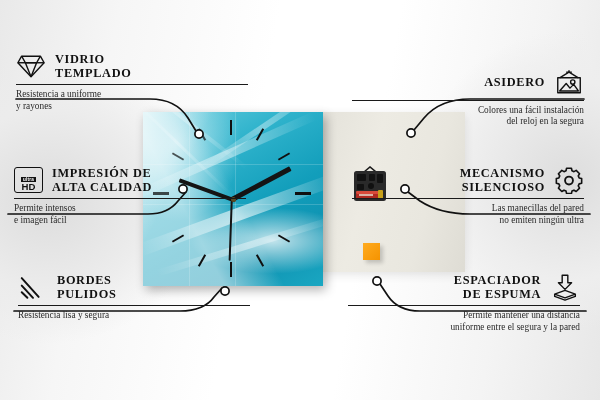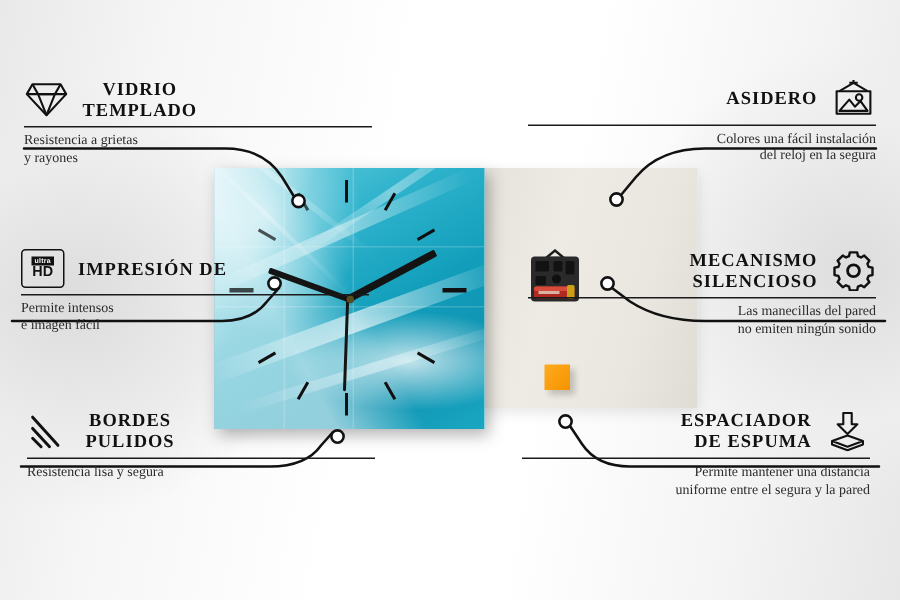--- a/index.html
+++ b/index.html
@@ -23,36 +23,36 @@
   .feat{position:absolute;width:232px;}
   .feat .head{display:flex;align-items:center;gap:9px;}
   .feat.left .head{justify-content:flex-start;}
   .feat.right .head{justify-content:flex-end;}
   .ttl{
     font-family:"Liberation Serif", serif;
     font-weight:700;letter-spacing:.055em;
     font-size:12.3px;line-height:14.2px;color:#111;
     text-transform:uppercase;
   }
-  .feat.left .ttl{text-align:center;}
+  .feat.left .ttl{text-align:left;}
   .feat.right .ttl{text-align:right;}
   .rule{height:0;border-top:1.6px solid #1a1a1a;margin:4px 0 4px 0;}
   .desc{
     font-family:"Liberation Serif", serif;
     font-size:9.3px;line-height:11.4px;color:#2a2a2a;
   }
   .feat.left .desc{text-align:left;}
   .feat.right .desc{text-align:right;}
 
   .ico{width:30px;height:27px;flex:0 0 30px;display:block;}
 
   
   .hdbox{
     width:27px;height:24px;border:1.7px solid #111;border-radius:3px;
-    display:flex;flex-direction:column;align-items:center;justify-content:center;
+    display:flex;flex-direction:column;align-items:center;justify-content:flex-end;
     flex:0 0 27px;
   }
   .hdbox .u{font-family:"Liberation Sans",sans-serif;font-size:4.6px;font-weight:700;
     background:#111;color:#fff;line-height:5.6px;padding:0 2px;letter-spacing:.04em;}
   .hdbox .h{font-family:"Liberation Sans",sans-serif;font-size:9.6px;font-weight:700;
     line-height:10px;color:#111;letter-spacing:.01em;}
 
   
   #prod{position:absolute;left:143px;top:112px;width:180px;height:174px;}
   #wall{
@@ -179,33 +179,34 @@
           <path d="M10 10 L22 10"></path>
         </g>
       </svg>
       <div class="ttl">
         <span>VIDRIO</span><br>
         <span>TEMPLADO</span>
       </div>
     </div>
     <div class="rule"></div>
     <div class="desc">
-      <span>Resistencia a grietas</span><br>
+      <span>Resistencia a uniforme</span><br>
       <span>y rayones</span>
     </div>
   </div>
 
   <div class="feat left" style="left:14px;top:166px;">
     <div class="head">
       <div class="hdbox">
         <span class="u">ultra</span>
         <span class="h">HD</span>
       </div>
       <div class="ttl">
         <span>IMPRESIÓN DE</span><br>
+        <span>ALTA CALIDAD</span>
       </div>
     </div>
     <div class="rule"></div>
     <div class="desc">
       <span>Permite intensos</span><br>
       <span>e imagen fácil</span>
     </div>
   </div>
 
   <div class="feat left" style="left:18px;top:273px;">
@@ -221,21 +222,21 @@
         <span>BORDES</span><br>
         <span>PULIDOS</span>
       </div>
     </div>
     <div class="rule"></div>
     <div class="desc">
       <span>Resistencia lisa y segura</span>
     </div>
   </div>
 
-  <div class="feat right" style="left:352px;top:52px;">
+  <div class="feat right" style="left:352px;top:69px;">
     <div class="head">
       <div class="ttl">
         <span>ASIDERO</span><br>
       </div>
       <svg class="ico" viewBox="0 0 32 28">
         <g fill="none" stroke="#111" stroke-width="1.5" stroke-linejoin="round">
           <path d="M16 1 L16 3"></path>
           <path d="M13 3 L19 3"></path>
           <path d="M16 3 L6 9 M16 3 L26 9"></path>
           <rect x="4" y="9" width="24" height="16"></rect>
@@ -260,21 +261,21 @@
       <svg class="ico" viewBox="0 0 32 28">
         <g fill="none" stroke="#111" stroke-width="2" stroke-linejoin="round">
           <path d="M13 2 h6 l.7 3.1 2.5 1.1 2.7-1.6 4.2 4.2 -1.6 2.7 1.1 2.5 3.1 .7 v6 l-3.1 .7 -1.1 2.5 1.6 2.7 -4.2 4.2 -2.7-1.6 -2.5 1.1 -.7 3.1 h-6 l-.7-3.1 -2.5-1.1 -2.7 1.6 -4.2-4.2 1.6-2.7 -1.1-2.5 -3.1-.7 v-6 l3.1-.7 1.1-2.5 -1.6-2.7 4.2-4.2 2.7 1.6 2.5-1.1 Z" transform="translate(0,-2.5) scale(0.86) translate(2.6,2.0)"></path>
           <circle cx="16" cy="14" r="4.2"></circle>
         </g>
       </svg>
     </div>
     <div class="rule"></div>
     <div class="desc">
       <span>Las manecillas del pared</span><br>
-      <span>no emiten ningún sonido</span>
+      <span>no emiten ningún ultra</span>
     </div>
   </div>
 
   <div class="feat right" style="left:348px;top:273px;">
     <div class="head">
       <div class="ttl">
         <span>ESPACIADOR</span><br>
         <span>DE ESPUMA</span>
       </div>
       <svg class="ico" viewBox="0 0 32 28">

